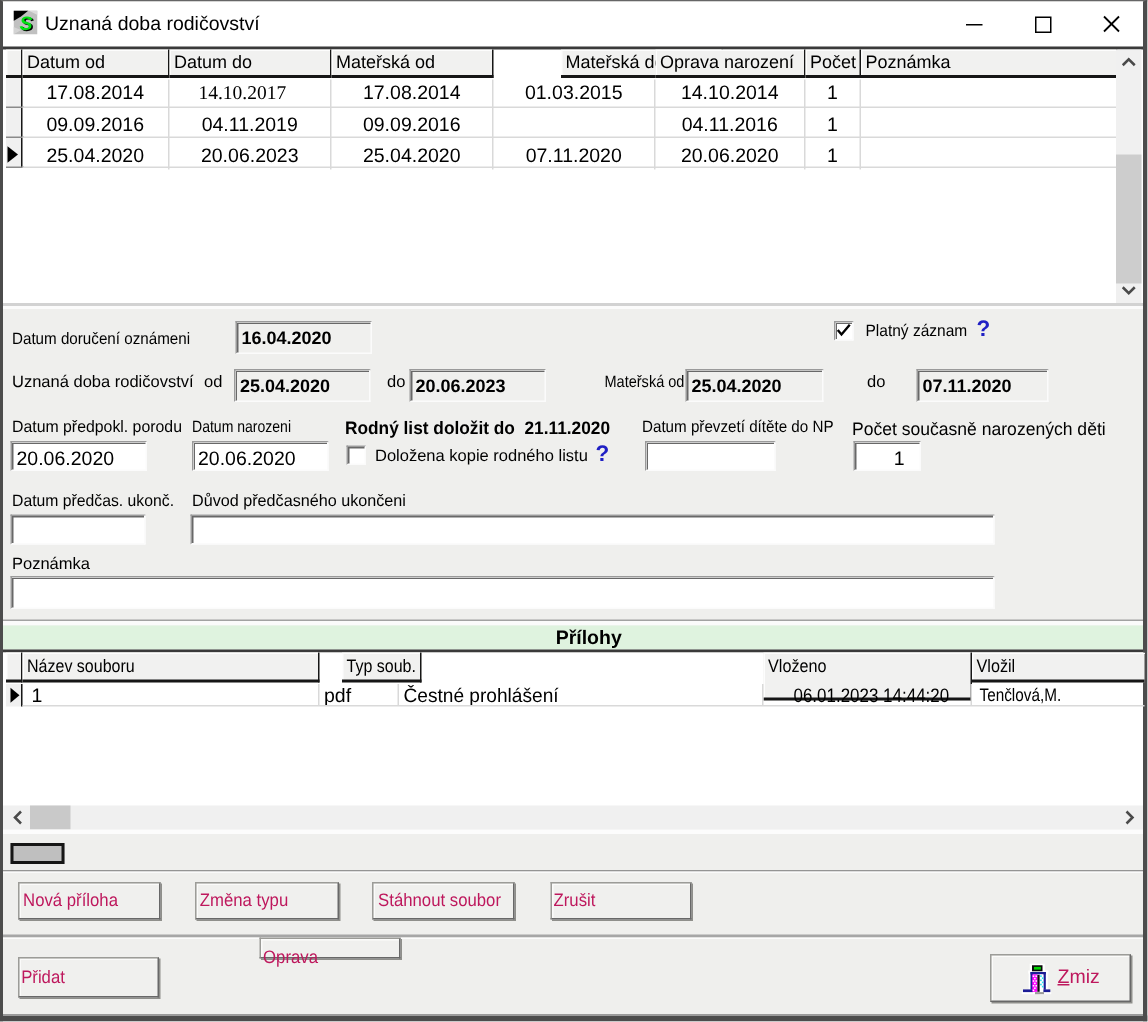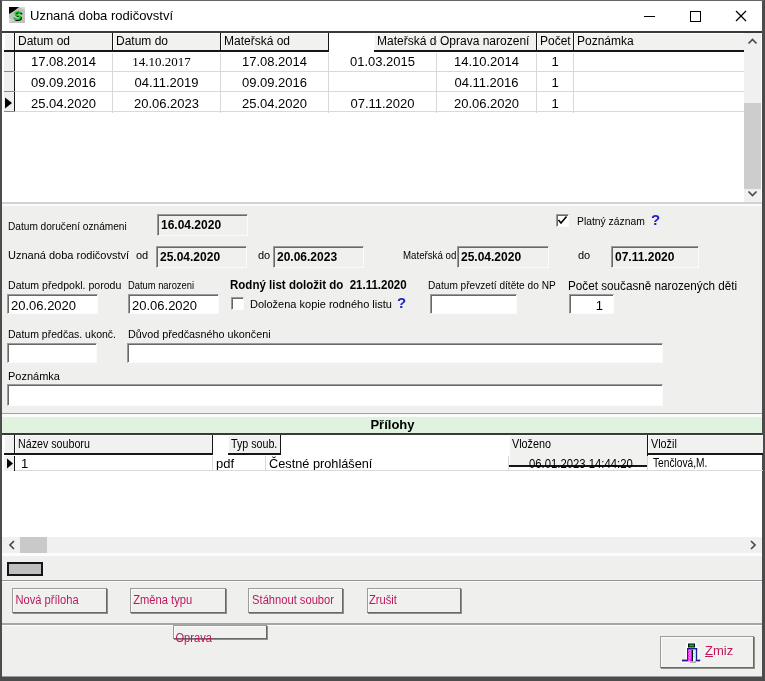--- a/index.html
+++ b/index.html
@@ -192,20 +192,21 @@
   <div class="abs" style="left:0;top:580px;width:760px;height:1px;background:#fafafa;"></div>
 
   <div class="btn" style="left:10px;top:587px;width:95px;height:25px;line-height:23px;"><span class="bt">Nová příloha</span></div>
   <div class="btn" style="left:128px;top:587px;width:96px;height:25px;line-height:23px;"><span class="bt">Změna typu</span></div>
   <div class="btn" style="left:365px;top:587px;width:94px;height:25px;line-height:23px;"><span class="bt">Zrušit</span></div>
   <div class="btn" style="left:246px;top:587px;width:95px;height:25px;line-height:23px;"><span class="bt">Stáhnout soubor</span></div>
 
   <div class="abs" style="left:0;top:622px;width:760px;height:2px;background:#a6a6a6;"></div>
   <div class="abs" style="left:0;top:624px;width:760px;height:1px;background:#fcfcfc;"></div>
 
+  <div class="btn" style="left:10px;top:637px;width:94px;height:27px;line-height:25px;"><span class="bt">Přidat</span></div>
   <div class="btn" style="left:123px;top:624px;width:94px;height:14px;line-height:25px;margin-left:48px;"><span class="bt">Oprava</span></div>
   <div class="btn" style="left:658px;top:635px;width:94px;height:32px;">
     <svg style="position:absolute;left:20px;top:5px;" width="20" height="22" viewBox="0 0 20 22">
       <rect x="5.5" y="0.5" width="10" height="6" fill="#ffffff"></rect>
       <rect x="4.5" y="5" width="13.5" height="2" fill="#ffffff"></rect>
       <rect x="4.8" y="6" width="1.4" height="12" fill="#ffffff"></rect>
       <rect x="16" y="6" width="1.5" height="12" fill="#ffffff"></rect>
       <rect x="0" y="19.2" width="20" height="1.6" fill="#ffffff"></rect>
       <rect x="7" y="1.5" width="7" height="4" fill="#0a0a0a"></rect>
       <rect x="8.3" y="2.6" width="4.6" height="1.8" fill="#00d400"></rect>

